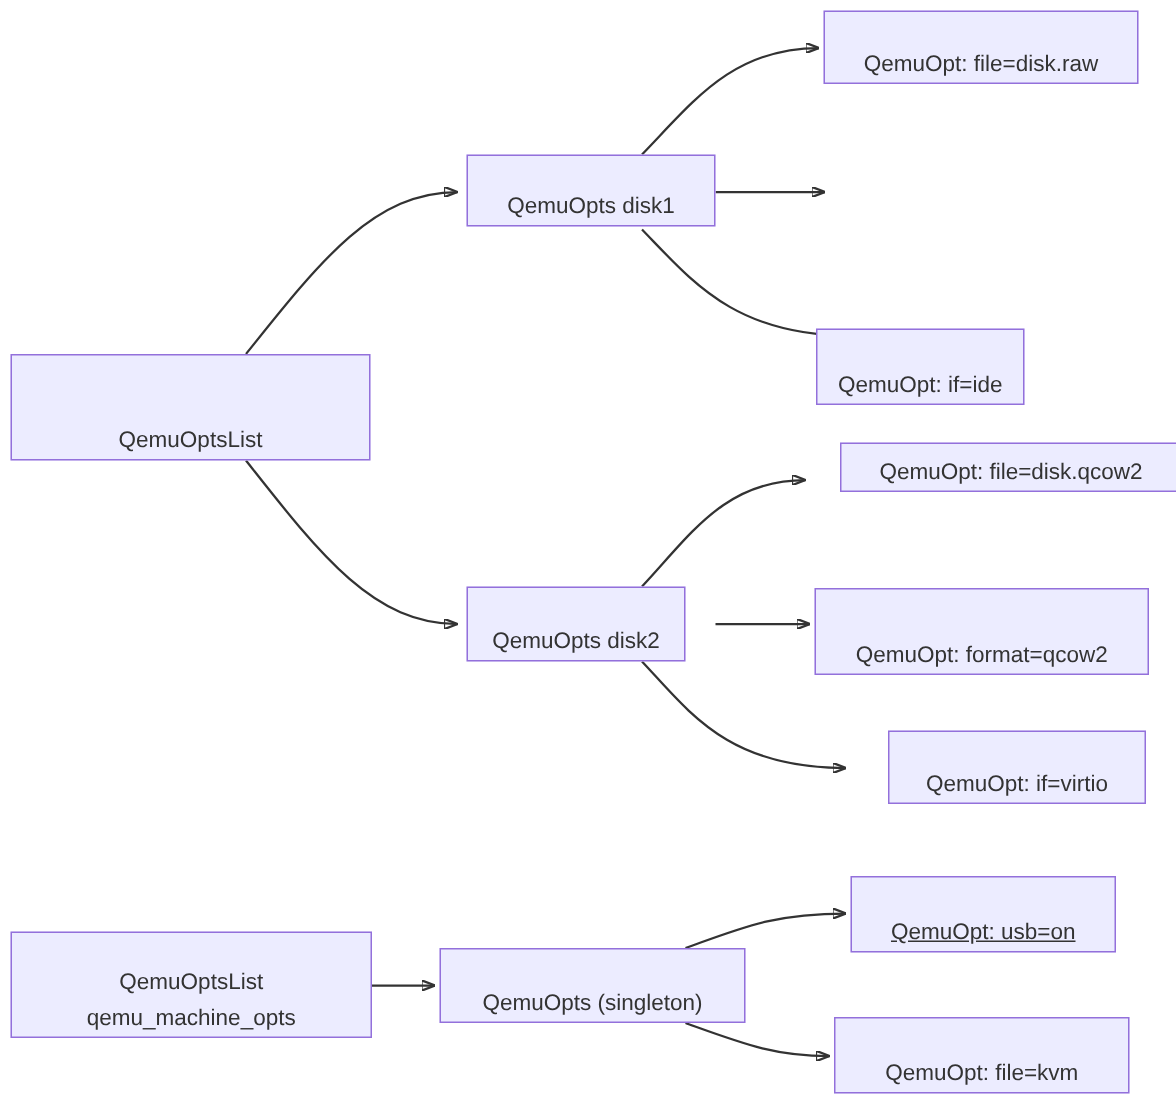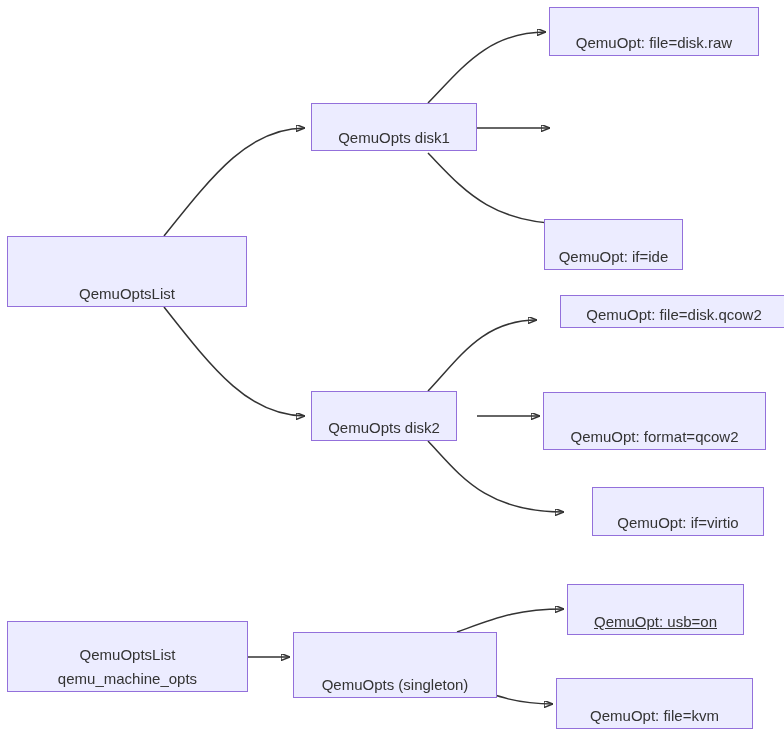--- a/index.html
+++ b/index.html
@@ -98,21 +98,21 @@
 
   <div class="node" style="left:592px; top:487px; width:172px; height:49px;">
     <div>QemuOpt: if=virtio</div>
   </div>
 
   <div class="node" style="left:7px; top:621px; width:241px; height:71px;">
     <div>QemuOptsList</div>
     <div>qemu_machine_opts</div>
   </div>
 
-  <div class="node" style="left:293px; top:632px; width:204px; height:66px;">
+  <div class="node" style="left:293px; top:632px; width:204px; height:50px;">
     <div>QemuOpts (singleton)</div>
   </div>
 
   <div class="node" style="left:567px; top:584px; width:177px; height:51px;text-decoration:underline;">
     <div>QemuOpt: usb=on</div>
   </div>
 
   <div class="node" style="left:556px; top:678px; width:197px; height:51px;">
     <div>QemuOpt: file=kvm</div>
   </div>

